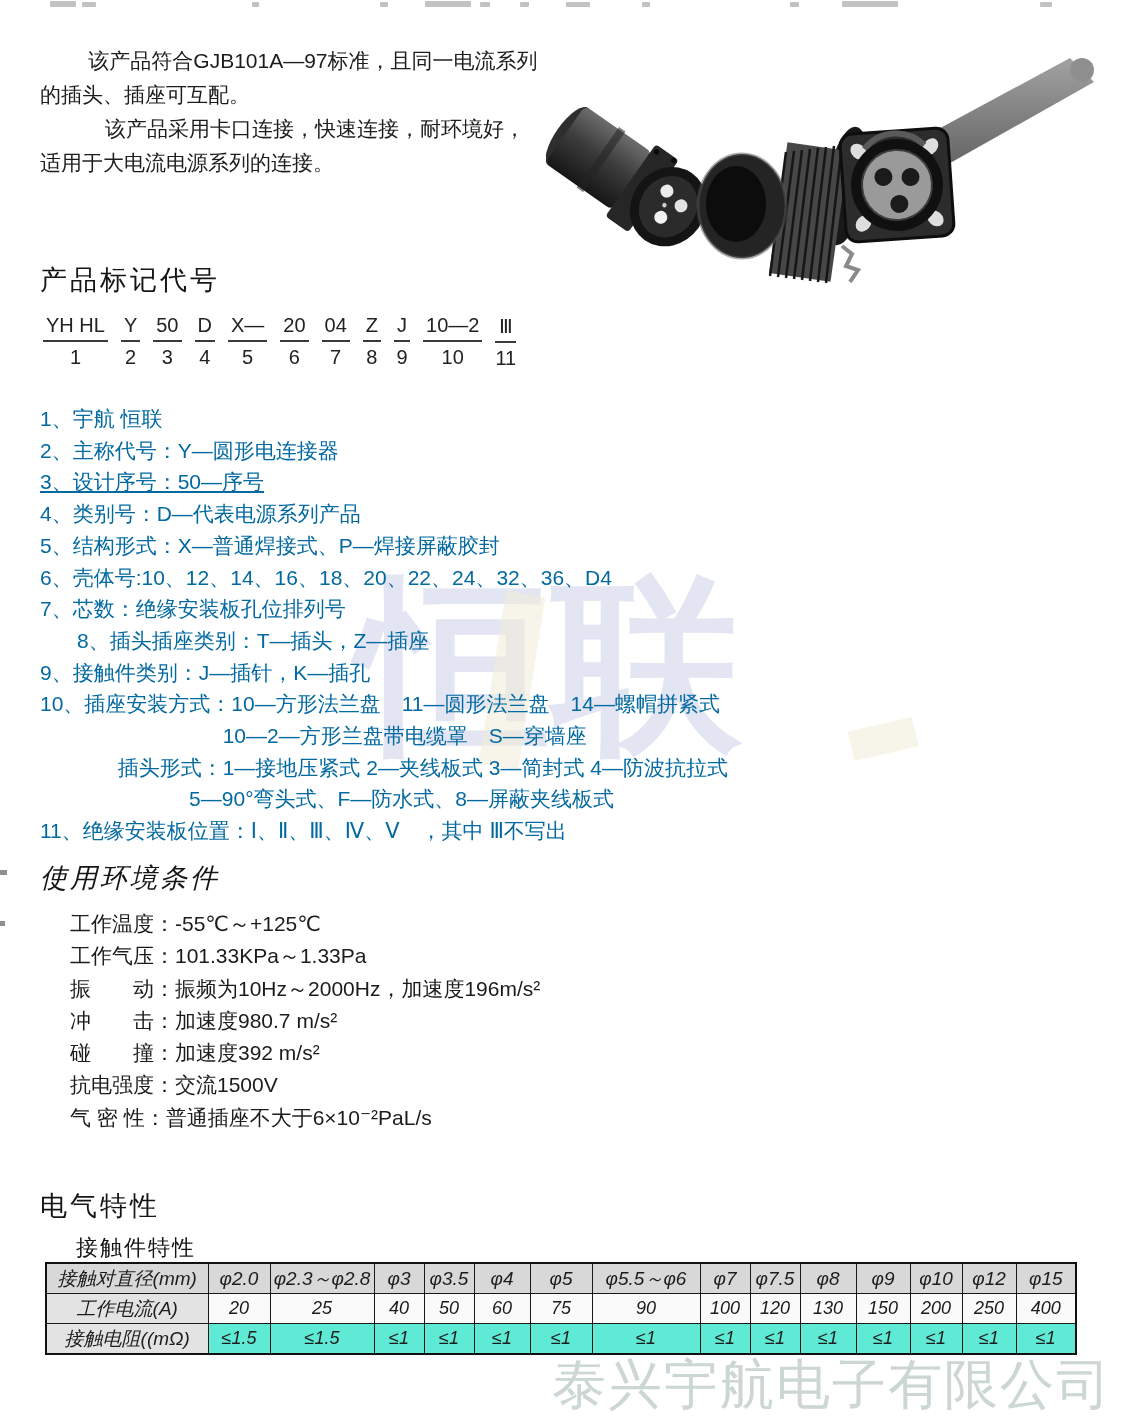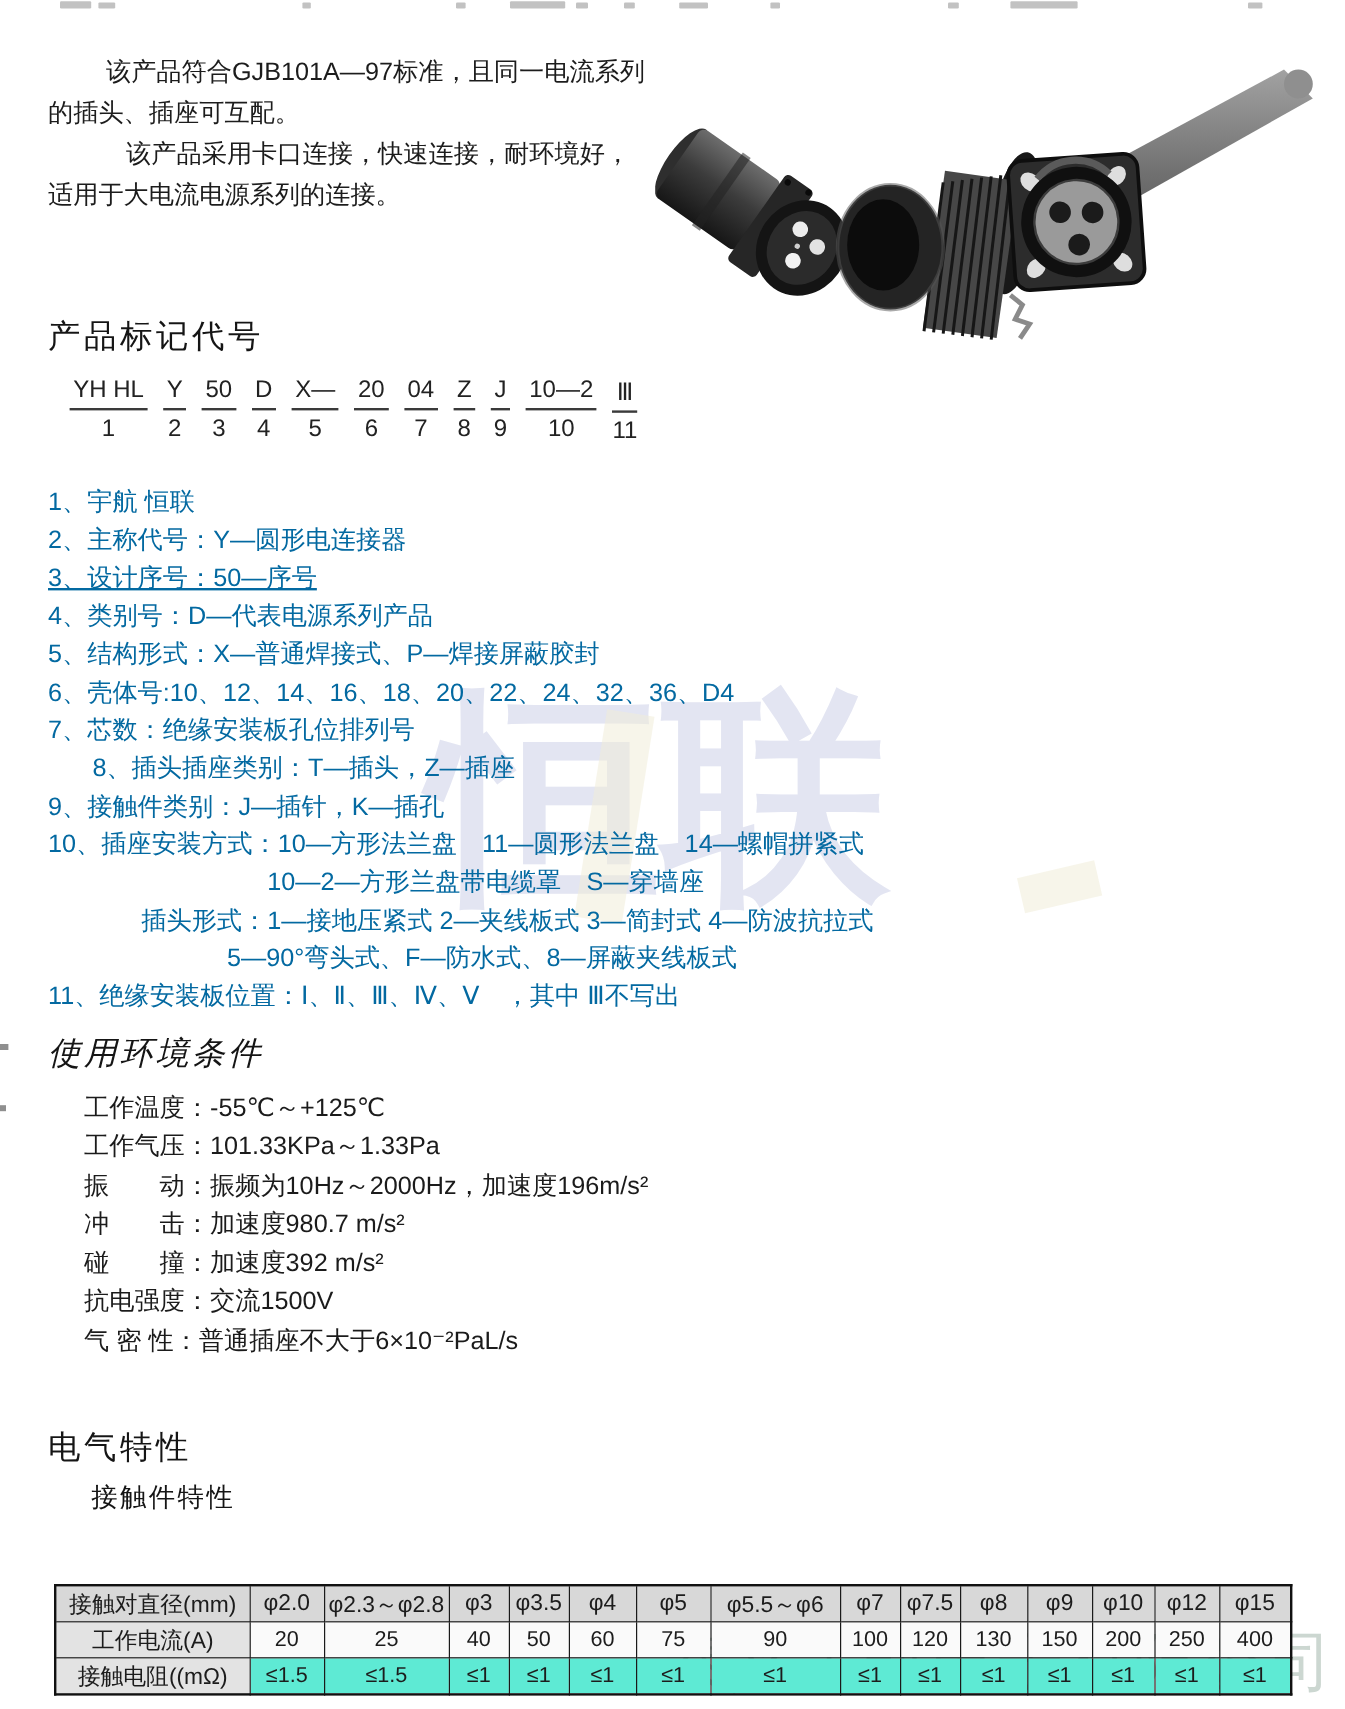--- a/index.html
+++ b/index.html
@@ -17,35 +17,35 @@
   .intro p.p2{text-indent:3.1em;}
 
   
   .sec-title{font-size:27px;letter-spacing:3px;color:#151515;}
   .t-marking{left:40px;top:262px;}
   .t-env{left:40px;top:860px;font-style:italic;}
   .t-elec{left:40px;top:1188px;}
   .t-contact{left:76px;top:1233px;font-size:22px;letter-spacing:2px;color:#151515;}
 
   
-  .code-row{left:58px;top:314px;display:flex;gap:13px;font-size:20px;color:#222;justify-content:flex-end;}
+  .code-row{left:43px;top:314px;display:flex;gap:13px;font-size:20px;color:#222;justify-content:flex-end;}
   .seg{text-align:center;}
   .seg-code{padding:0 3px 3px 3px;border-bottom:2px solid #3a3a3a;white-space:pre;}
   .seg-num{padding-top:4px;}
 
   
   .notes{left:40px;top:403px;font-size:21px;line-height:31.7px;color:#0369a1;}
   .note-line{white-space:pre;}
 
   
   .env-list{left:70px;top:908px;font-size:21px;line-height:32.3px;color:#1b1b1b;}
   .env-line{white-space:pre;}
 
   
-  .tblwrap{left:45px;top:1320px;}
+  .tblwrap{left:45px;top:1262px;font-style:italic;}
   table.tbl{border-collapse:collapse;table-layout:fixed;width:1030px;border:2px solid #111;}
   table.tbl td{
     border:1px solid #1a1a1a;height:29px;text-align:center;vertical-align:middle;
     font-size:18px;padding:0;white-space:nowrap;overflow:hidden;background:#fafafa;
   }
   table.tbl tr.hdr td{background:#d8d8d8;font-size:19px;}
   table.tbl td.lbl{background:#e3e3e3;font-size:19px;}
   table.tbl tr.r3 td{background:#5eead4;}
   table.tbl tr.r3 td.lbl{background:#e3e3e3;}
 

